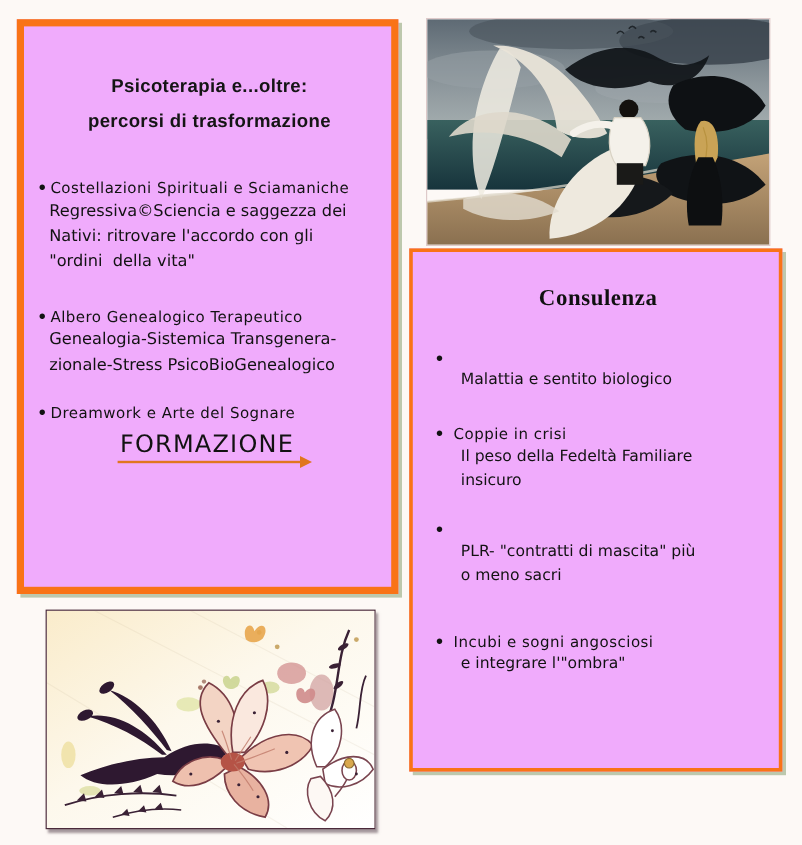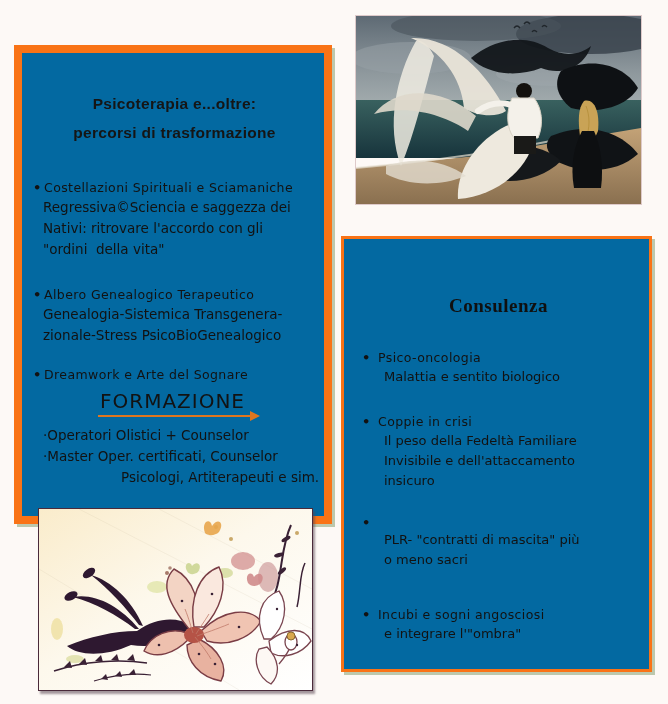--- a/index.html
+++ b/index.html
@@ -5,25 +5,24 @@
   html,body{margin:0;padding:0;}
   body{
     width:668px;height:704px;
     background:#fdf9f6;
     font-family:"DejaVu Sans", sans-serif;
     color:#121212;
   }
   #page{position:relative;width:668px;height:704px;overflow:hidden;}
 
   .panel{
-    position:absolute;background:#0369a1;
-    border:8px solid #f97316;
+    position:absolute;background:#f0abfc;
+    border:6px solid #f97316;
     box-shadow:3px 3px 0 rgba(110,140,85,.45);
     box-sizing:border-box;
-    margin-top:29px;
   }
   #programs-panel{left:14px;top:16px;width:318px;height:479px;padding:0 4px 0 7px;}
   #consulenza-panel{left:341px;top:207px;width:311px;height:436px;border-width:3px;padding:0 6px 0 10px;}
 
   .panel-title{
     text-align:center;font-weight:bold;font-size:15.5px;line-height:29px;
     padding-top:36px;font-family:"Liberation Sans",sans-serif;color:#151515;
     letter-spacing:.3px;
   }
   .item{margin-left:4px;}
@@ -49,21 +48,21 @@
     content:"";position:absolute;right:-9px;bottom:-6px;
     border-left:10px solid #e0761e;
     border-top:5px solid transparent;
     border-bottom:5px solid transparent;
   }
   .formazione-lines{margin-top:8px;text-align:left;font-size:13.5px;line-height:21px;margin-left:14px;}
   .formazione-line-indent{margin-left:78px;}
 
   .consulenza-title{
     text-align:center;font-family:"Liberation Serif",serif;
-    font-weight:bold;font-size:19px;padding-top:56px;letter-spacing:.5px;color:#101010;
+    font-weight:bold;font-size:19px;padding-top:28px;letter-spacing:.5px;color:#101010;
   }
   .c-item{margin-left:6px;}
   .c-item .bullet{width:16px;text-align:left;padding-left:2px;}
   .c-item .item-body{margin-left:24px;font-size:13px;line-height:20px;}
   #c-item-0{margin-top:32px;}
   #c-item-1{margin-top:26px;}
   #c-item-2{margin-top:24px;}
   #c-item-3{margin-top:36px;}
 
   .photo-frame{
@@ -113,25 +112,20 @@
 
     <div class="item" id="item-3">
       <div class="item-head-row">
         <span class="bullet">•</span>
         <span class="item-heading">Dreamwork e Arte del Sognare</span>
       </div>
     </div>
 
     <div class="formazione">
       <span class="formazione-heading">FORMAZIONE</span>
-      <div class="formazione-lines">
-        <div class="body-line">·Operatori Olistici + Counselor</div>
-        <div class="body-line">·Master Oper. certificati, Counselor</div>
-        <div class="body-line formazione-line-indent">Psicologi, Artiterapeuti e sim.</div>
-      </div>
     </div>
   </div>
 
   <div class="photo-frame">
     <svg width="285" height="188" viewBox="0 0 285 188">
       <defs>
         <linearGradient id="sky" x1="0" y1="0" x2="0" y2="1">
           <stop offset="0" stop-color="#5e6a74"></stop>
             <stop offset=".55" stop-color="#8d979c"></stop>
             <stop offset="1" stop-color="#aab3b4"></stop>
@@ -172,35 +166,33 @@
       <path d="M158,12 q3,-4 6,0 M168,8 q3,-4 6,0 M176,16 q2,-3 5,0 M186,11 q2,-3 5,0" stroke="#20262b" stroke-width="1.3" fill="none"></path>
     </svg>
   </div>
 
   <div class="panel" id="consulenza-panel">
     <div class="consulenza-title">Consulenza</div>
 
     <div class="item c-item" id="c-item-0">
       <div class="item-head-row">
         <span class="bullet">•</span>
-        <span class="item-heading">Psico-oncologia</span>
       </div>
       <div class="item-body">
         <div class="body-line">Malattia e sentito biologico</div>
       </div>
     </div>
 
     <div class="item c-item" id="c-item-1">
       <div class="item-head-row">
         <span class="bullet">•</span>
         <span class="item-heading">Coppie in crisi</span>
       </div>
       <div class="item-body">
         <div class="body-line">Il peso della Fedeltà Familiare</div>
-        <div class="body-line">Invisibile e dell'attaccamento</div>
         <div class="body-line">insicuro</div>
       </div>
     </div>
 
     <div class="item c-item" id="c-item-2">
       <div class="item-head-row">
         <span class="bullet">•</span>
       </div>
       <div class="item-body">
         <div class="body-line">PLR- "contratti di mascita" più</div>

